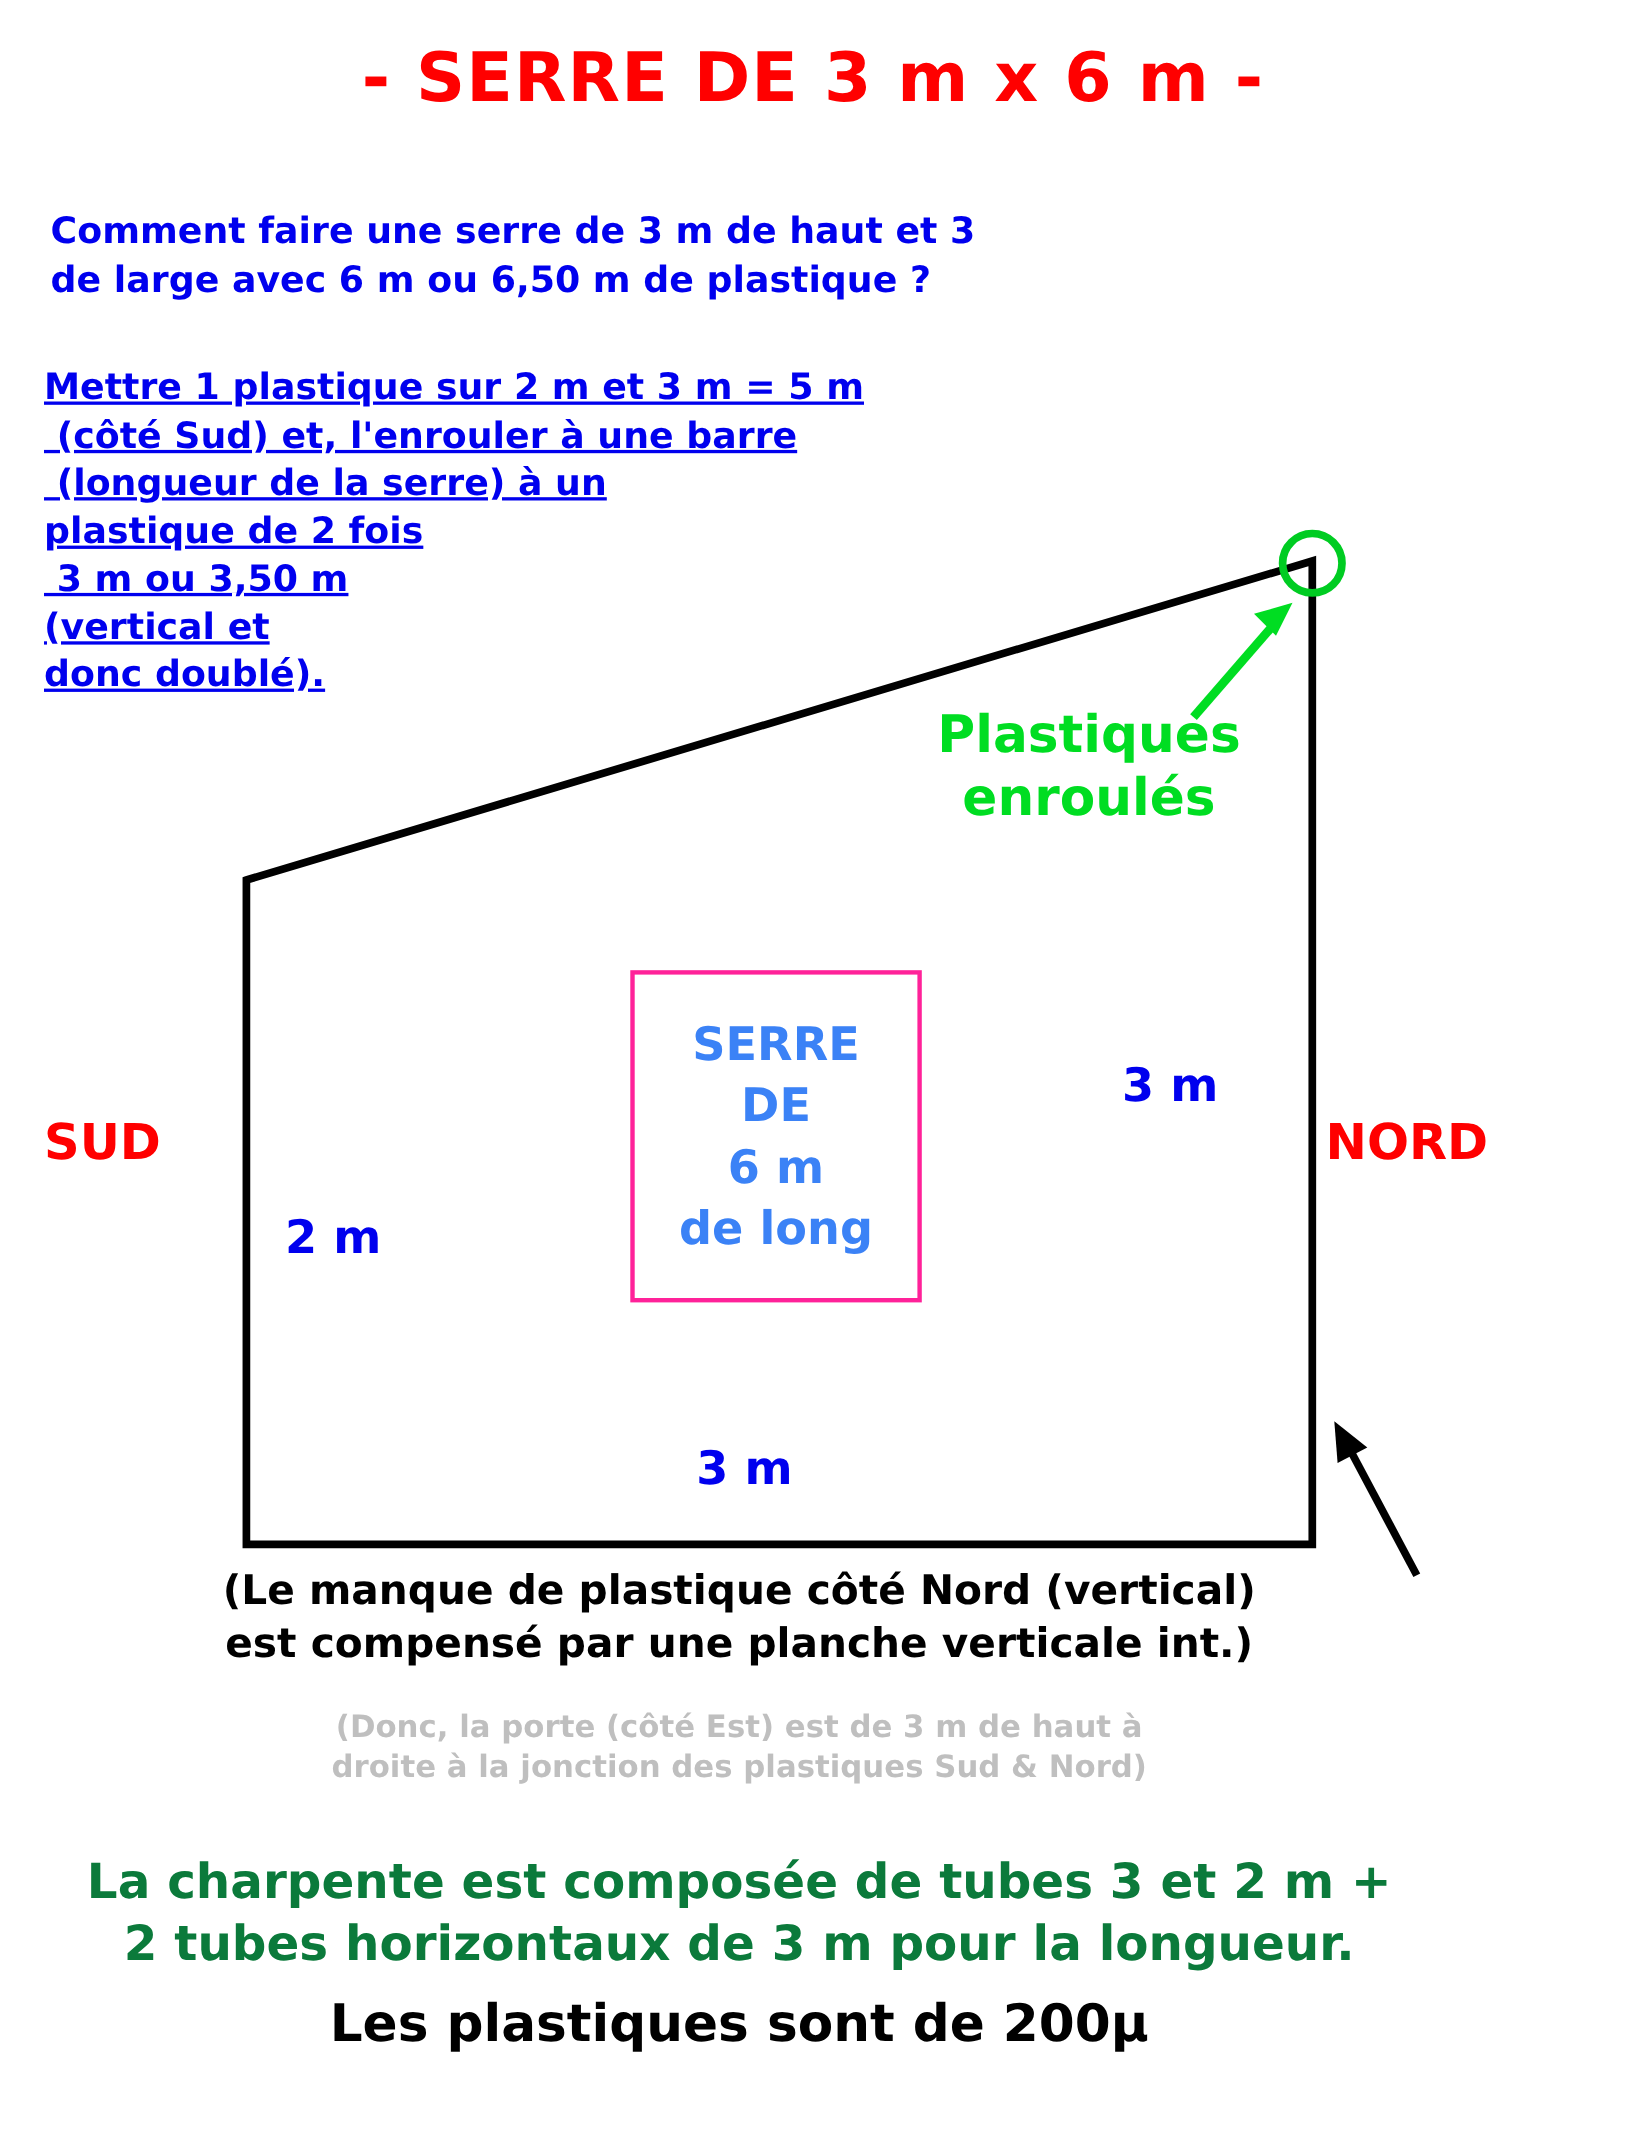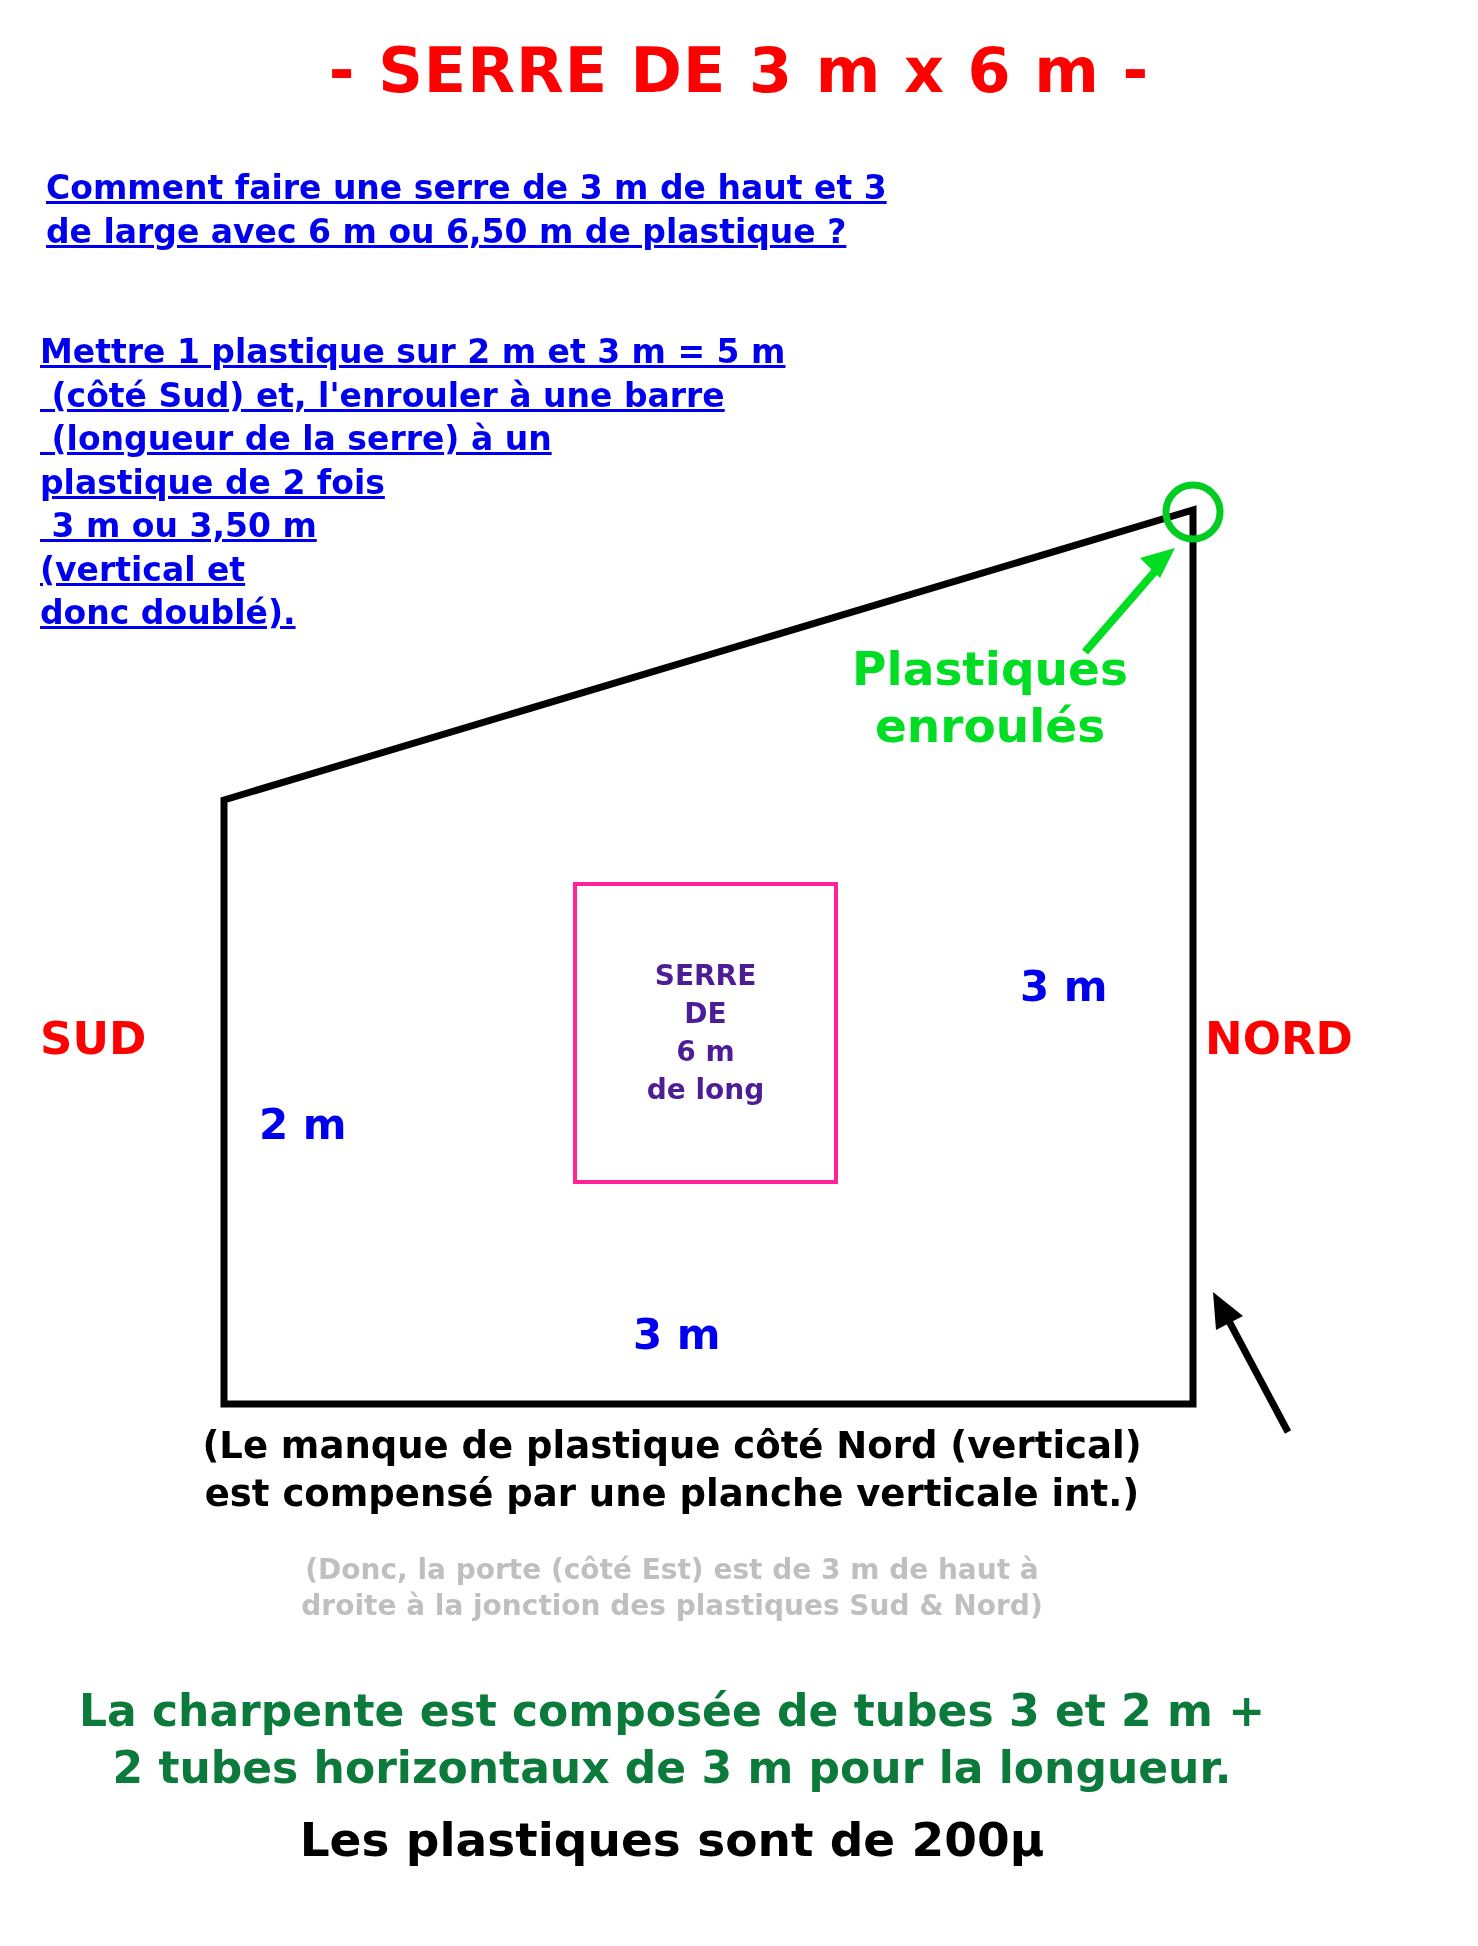--- a/index.html
+++ b/index.html
@@ -36,21 +36,21 @@
 
   
   .blue-text {
     position: absolute;
     color: #0000ee;
     font-weight: bold;
     font-size: 33px;
     line-height: 1.32;
     white-space: pre;
   }
-  #intro-question { top: 166px; left: 46px; text-decoration: underline; }
+  #intro-question { top: 188px; left: 46px; }
   #intro-method   { top: 330px; left: 40px; text-decoration: underline; }
 
   
   #drawing {
     position: absolute;
     top: 0; left: 0;
     width: 1478px;
     height: 1946px;
   }
 
@@ -109,23 +109,23 @@
     height: 302px;
     border: 4px solid #ff2299;
     box-sizing: border-box;
     display: flex;
     flex-direction: column;
     align-items: center;
     justify-content: center;
     gap: 2px;
   }
   #serre-box div {
-    color: #4c1d95;
-    font-weight: bold;
-    font-size: 28px;
+    color: #3b82f6;
+    font-weight: bold;
+    font-size: 42px;
     line-height: 1.28;
     text-align: center;
   }
 
   
   .note {
     position: absolute;
     left: 0;
     width: 1344px;
     text-align: center;

